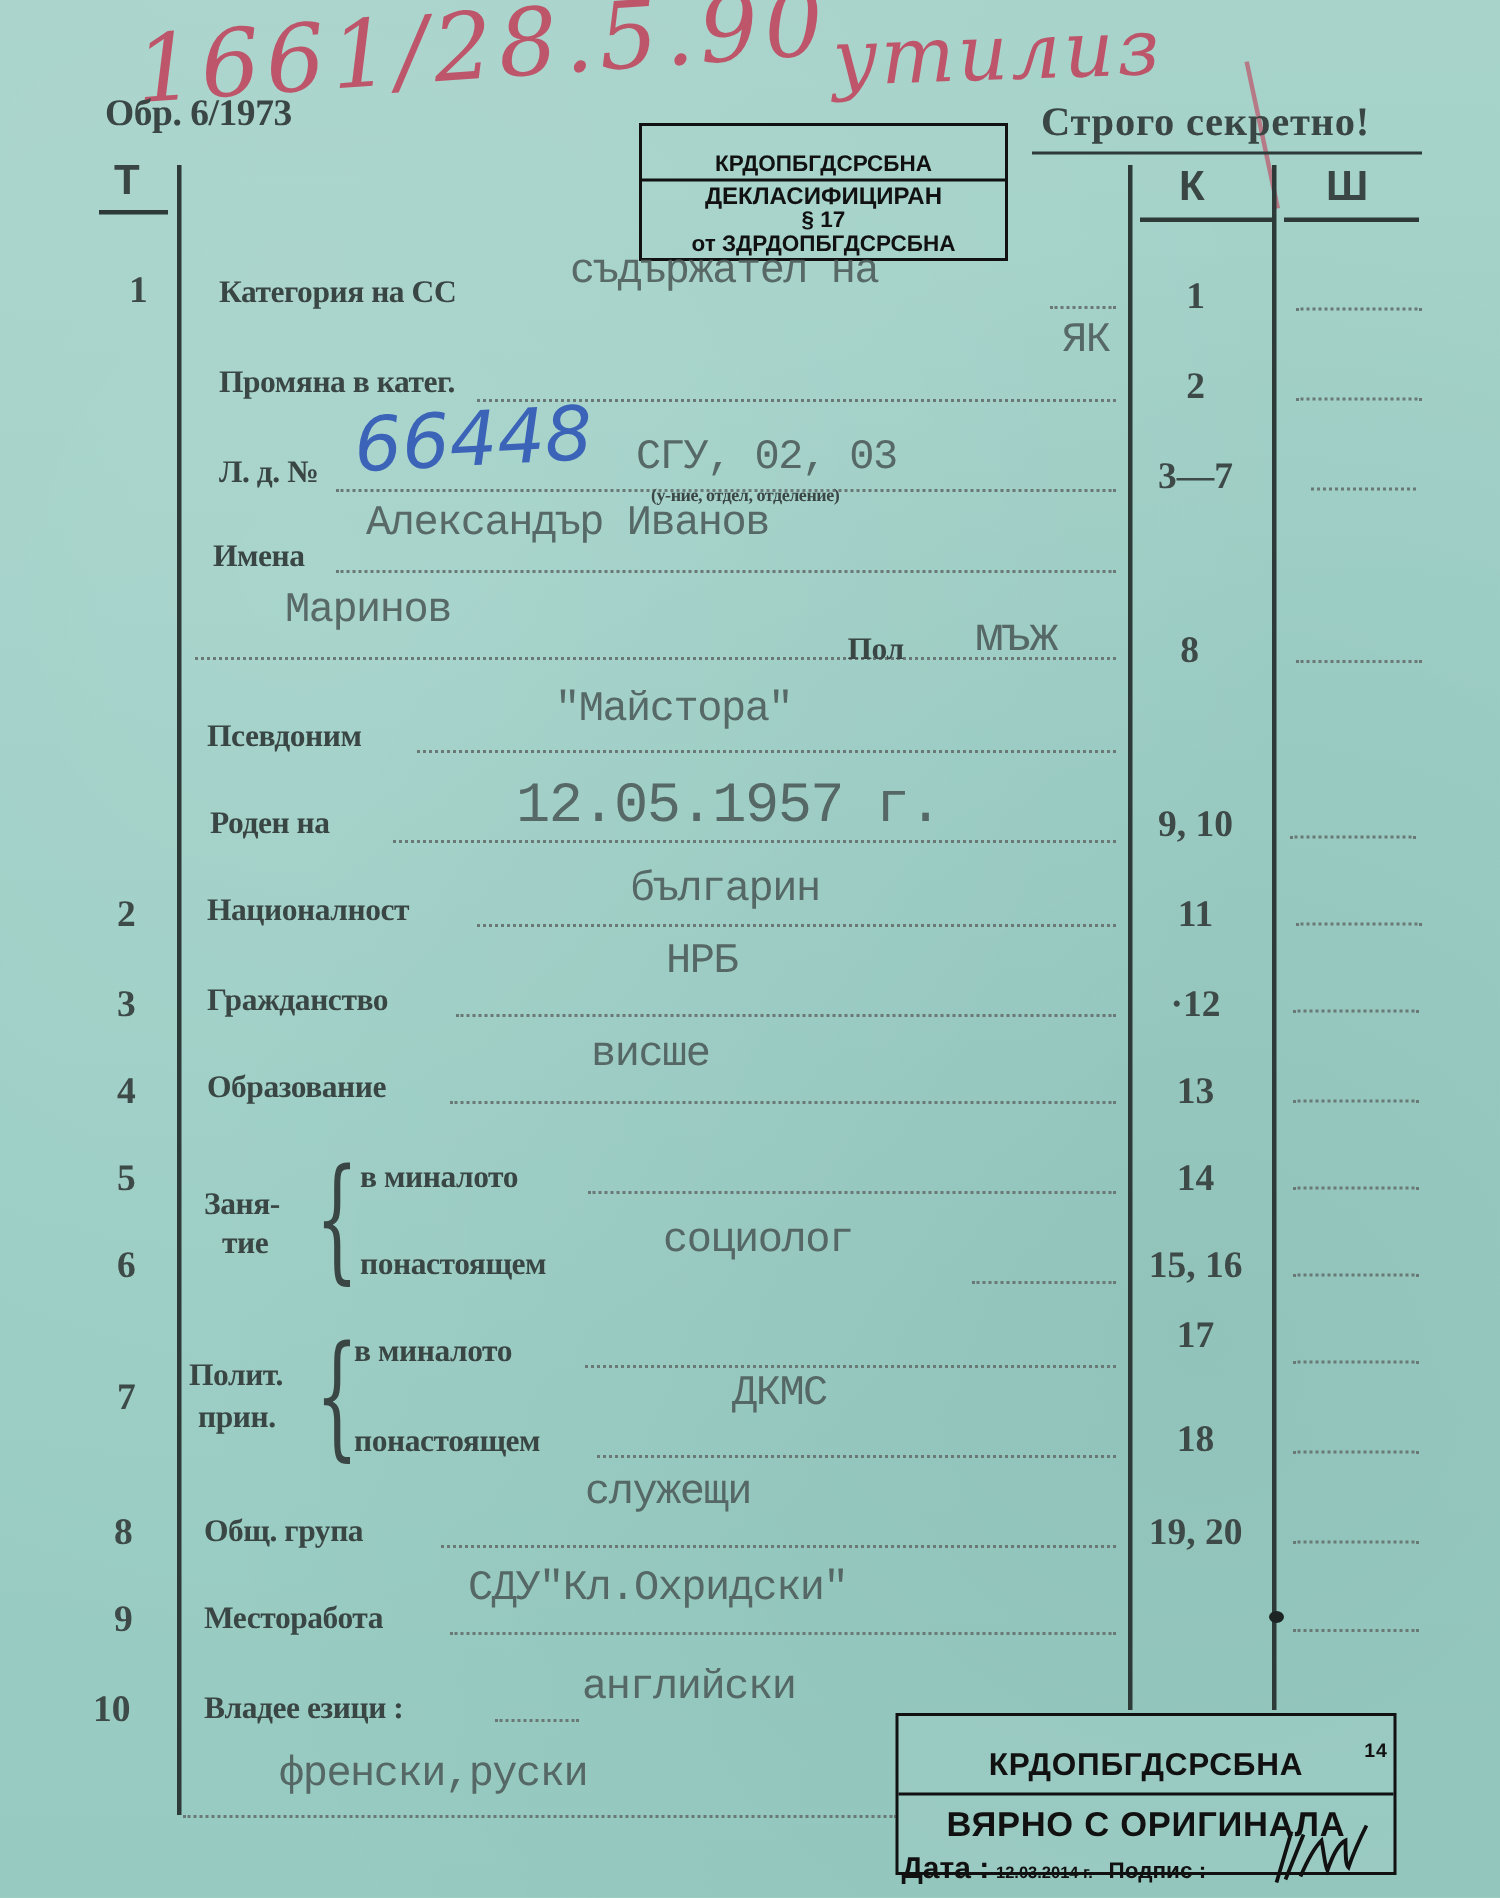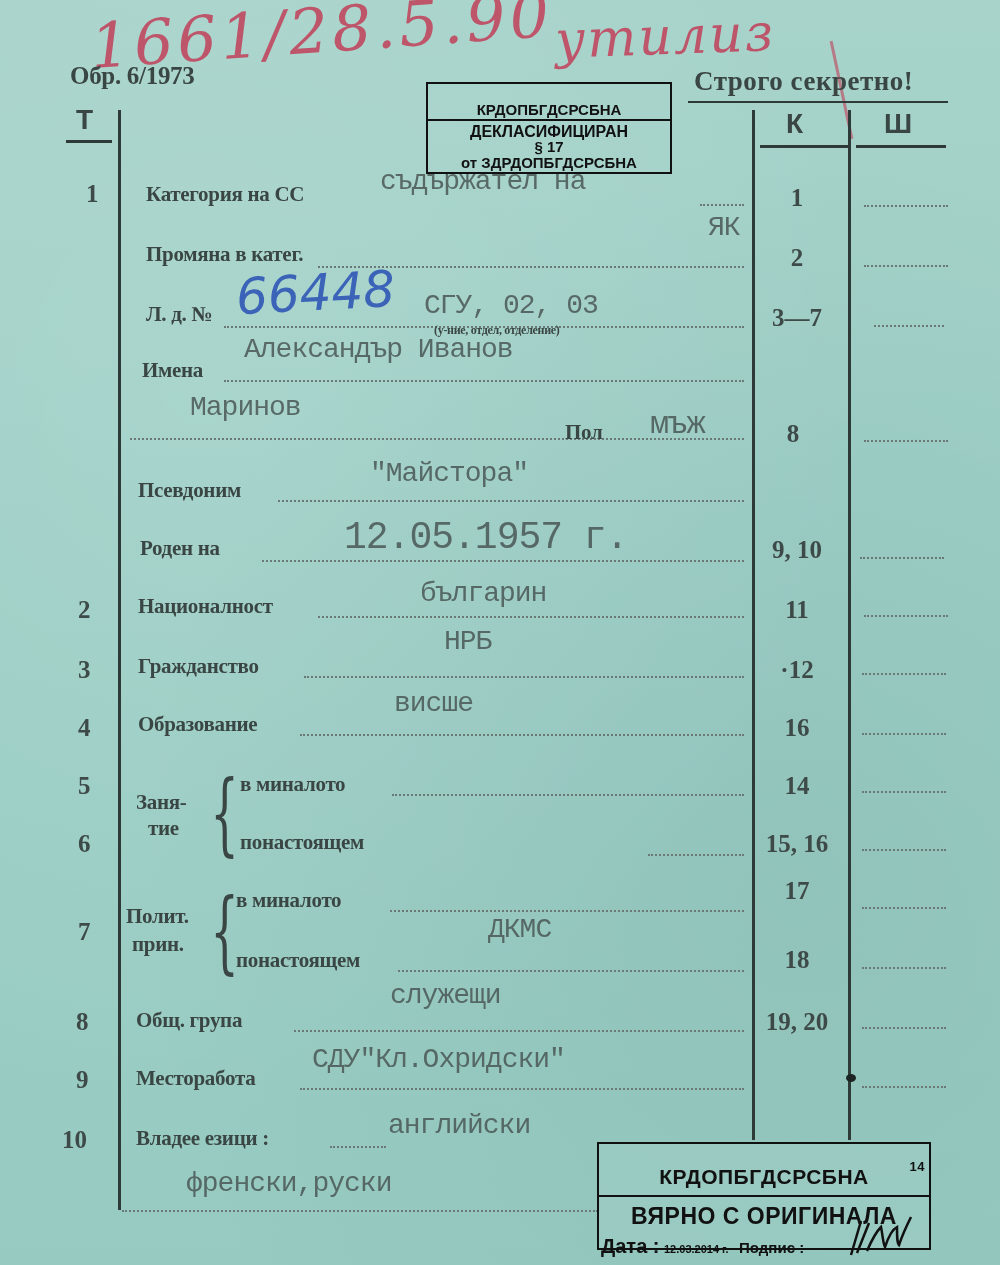--- a/index.html
+++ b/index.html
@@ -109,33 +109,34 @@
   <div class="abs printed" style="left:138px;top:654px;">Гражданство</div>
   <div class="abs typed" style="left:444px;top:626px;">НРБ</div>
   <div class="dots" style="left:304px;top:676px;width:440px;"></div>
   <div class="k" style="left:752px;top:656px;">·12</div>
   <div class="dots" style="left:862px;top:673px;width:84px;"></div>
 
   <div class="num" style="left:78px;top:714px;">4</div>
   <div class="abs printed" style="left:138px;top:712px;">Образование</div>
   <div class="abs typed" style="left:394px;top:688px;">висше</div>
   <div class="dots" style="left:300px;top:734px;width:444px;"></div>
-  <div class="k" style="left:752px;top:714px;">16</div>
+  <div class="k" style="left:752px;top:714px;">13</div>
   <div class="dots" style="left:862px;top:733px;width:84px;"></div>
 
   <div class="num" style="left:78px;top:772px;">5</div>
   <div class="num" style="left:78px;top:830px;">6</div>
   <div class="abs printed" style="left:136px;top:790px;">Заня-</div>
   <div class="abs printed" style="left:148px;top:816px;">тие</div>
   <div class="brace" style="left:196px;top:768px;font-size:90px;">{</div>
   <div class="abs printed" style="left:240px;top:772px;">в миналото</div>
   <div class="dots" style="left:392px;top:794px;width:352px;"></div>
   <div class="k" style="left:752px;top:772px;">14</div>
   <div class="dots" style="left:862px;top:791px;width:84px;"></div>
   <div class="abs printed" style="left:240px;top:830px;">понастоящем</div>
+  <div class="abs typed" style="left:442px;top:812px;">социолог</div>
   <div class="dots" style="left:648px;top:854px;width:96px;"></div>
   <div class="k" style="left:752px;top:830px;">15, 16</div>
   <div class="dots" style="left:862px;top:849px;width:84px;"></div>
 
   <div class="num" style="left:78px;top:918px;">7</div>
   <div class="abs printed" style="left:126px;top:904px;">Полит.</div>
   <div class="abs printed" style="left:132px;top:932px;">прин.</div>
   <div class="brace" style="left:196px;top:886px;font-size:90px;">{</div>
   <div class="abs printed" style="left:236px;top:888px;">в миналото</div>
   <div class="dots" style="left:390px;top:910px;width:354px;"></div>

